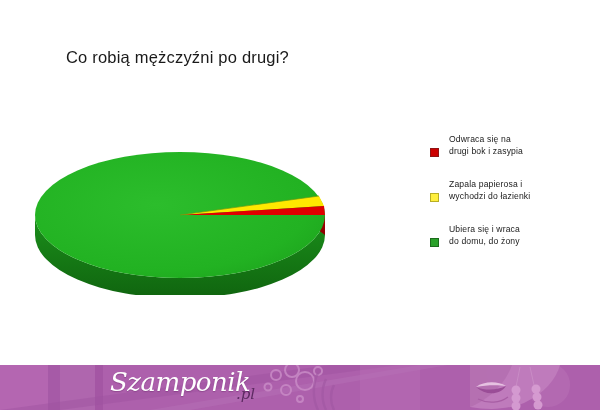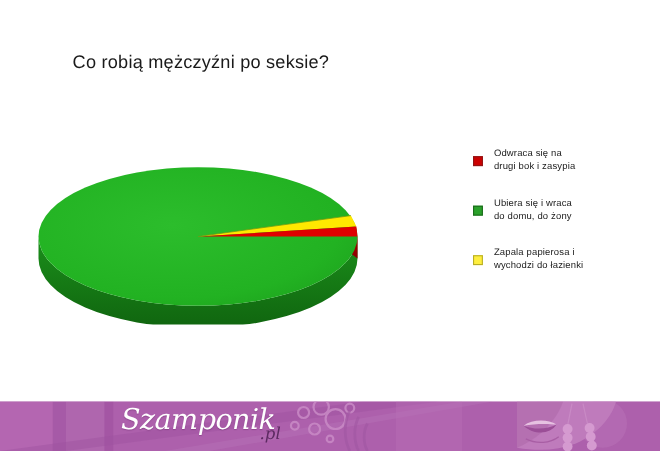--- a/index.html
+++ b/index.html
@@ -39,21 +39,21 @@
 
   
   #legend {
     position: absolute;
     left: 430px;
     top: 134px;
     width: 165px;
   }
   .legend-item {
     display: flex;
-    align-items: center;
+    align-items: flex-end;
     margin-bottom: 22px;
   }
   .legend-swatch {
     width: 9px;
     height: 9px;
     flex: 0 0 9px;
     margin-top: 2px;
     margin-right: 10px;
     box-sizing: border-box;
   }
@@ -97,21 +97,21 @@
     font-size: 15px;
     color: #5d2a62;
     z-index: 4;
   }
 </style>
 </head>
 <body>
 
 <div id="page">
 
-  <div id="chart-title">Co robią mężczyźni po seksie?</div>
+  <div id="chart-title">Co robią mężczyźni po drugi?</div>
 
   <div id="pie-area">
     <svg id="pie-svg" width="300" height="155" viewBox="0 0 300 155">
       <defs>
         <linearGradient id="greenSide" x1="0" y1="0" x2="0" y2="1">
           <stop offset="0%" stop-color="#1b8f1b"></stop>
           <stop offset="100%" stop-color="#10650f"></stop>
         </linearGradient>
         <linearGradient id="redSide" x1="0" y1="0" x2="0" y2="1">
           <stop offset="0%" stop-color="#b80000"></stop>
@@ -140,29 +140,29 @@
 
   <div id="legend">
 
     <div class="legend-item">
       <span class="legend-swatch" style="background:#cc0000;border:1px solid #8f1414;"></span>
       <span class="legend-text">Odwraca się na
 drugi bok i zasypia</span>
     </div>
 
     <div class="legend-item">
+      <span class="legend-swatch" style="background:#ffef3f;border:1px solid #b8ae25;"></span>
+      <span class="legend-text">Zapala papierosa i
+wychodzi do łazienki</span>
+    </div>
+
+    <div class="legend-item">
       <span class="legend-swatch" style="background:#2aa12a;border:1px solid #1c6b1c;"></span>
       <span class="legend-text">Ubiera się i wraca
 do domu, do żony</span>
-    </div>
-
-    <div class="legend-item">
-      <span class="legend-swatch" style="background:#ffef3f;border:1px solid #b8ae25;"></span>
-      <span class="legend-text">Zapala papierosa i
-wychodzi do łazienki</span>
     </div>
 
   </div>
 
   <div id="watermark-banner">
     <svg id="banner-svg" width="600" height="45" viewBox="0 0 600 45">
 
       <rect x="0" y="0" width="600" height="45" fill="#ad60ac"></rect>
 
       <rect x="0" y="0" width="48" height="45" fill="#b96bb6" opacity="0.55"></rect>

